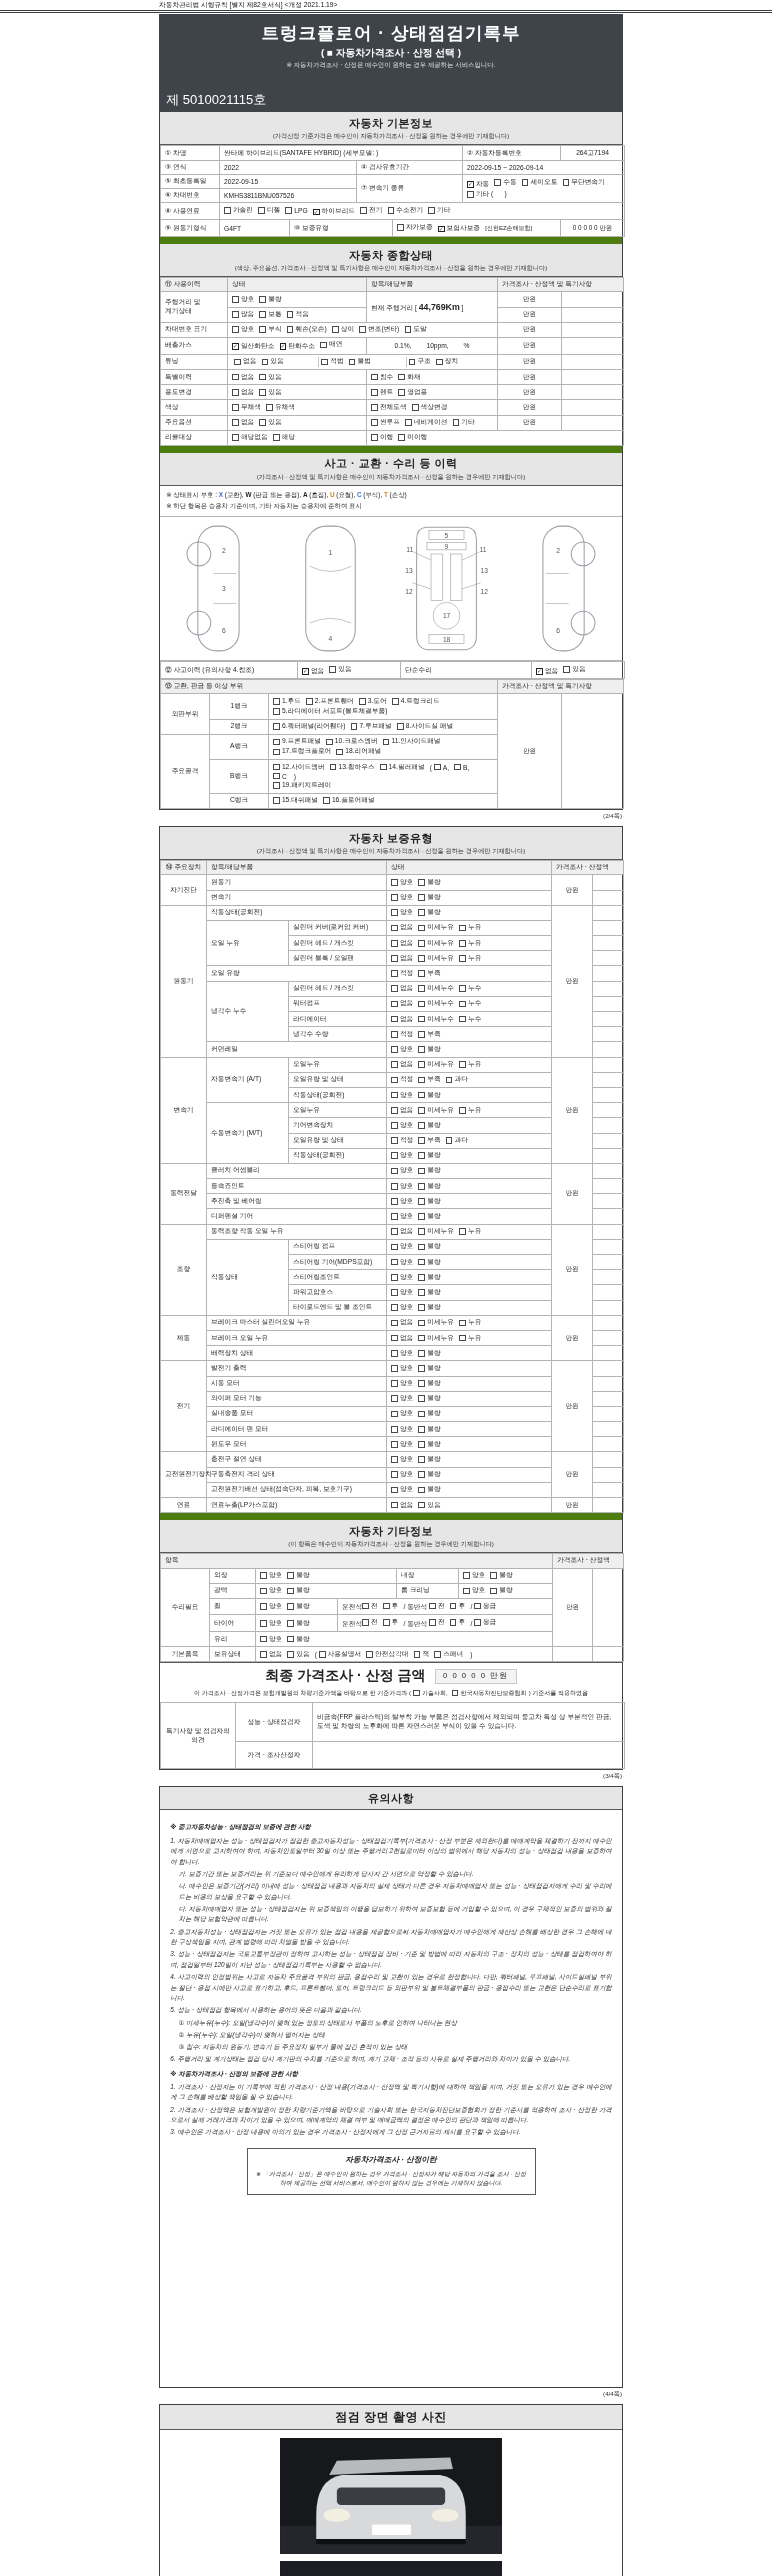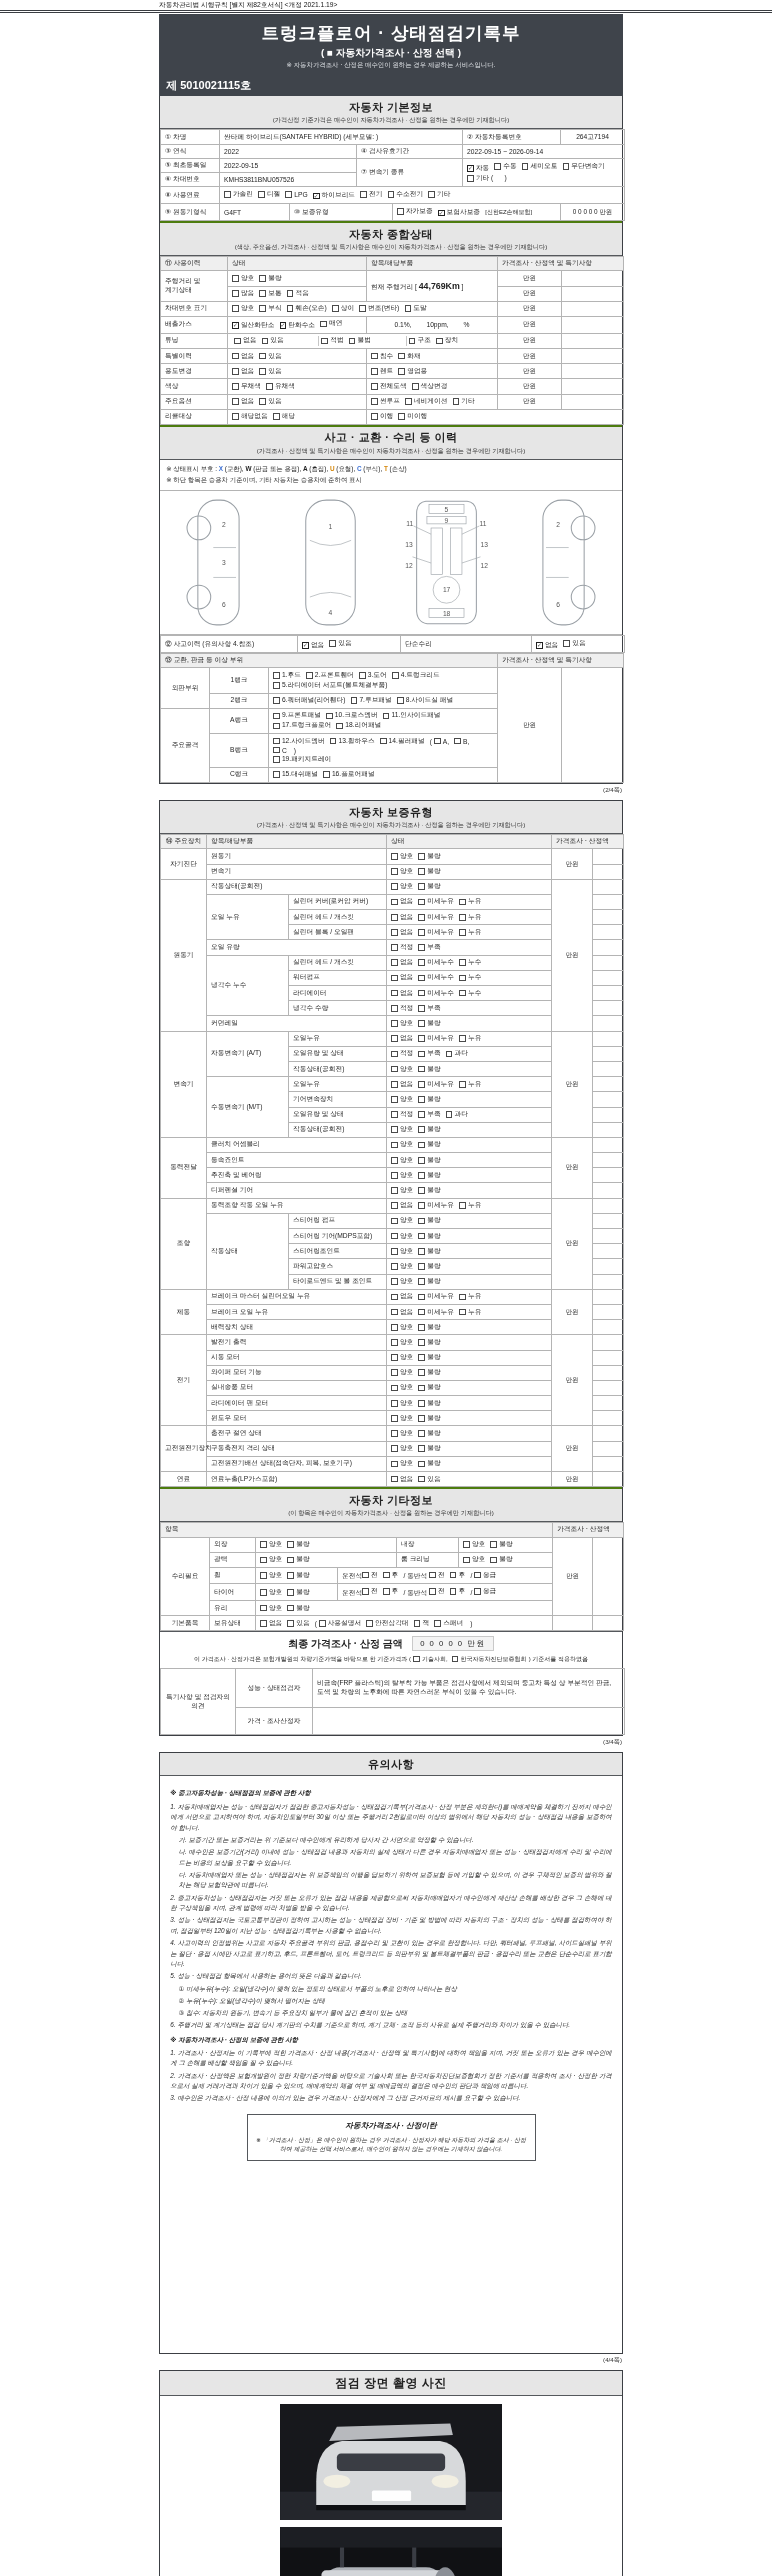--- a/index.html
+++ b/index.html
@@ -6,25 +6,25 @@
   html,body { width:773px; background:#fff; font-family:"Liberation Sans","DejaVu Sans",sans-serif; color:#222; }
   body { height:2576px; overflow:hidden; position:relative; }
   .caption { position:absolute; left:159px; top:1px; font-size:6.7px; color:#111; }
   .toprule { position:absolute; left:0; top:10.3px; width:773px; height:2.6px; border-top:1.5px solid #3a3d42; border-bottom:0.5px solid #3a3d42; }
   .doc { position:absolute; left:159px; top:14.4px; width:464px; }
   
   .titlebox { background:#3f444b; color:#fff; padding:6.2px 7.2px 3.1px; }
   .titlebox .t1 { text-align:center; font-size:17.5px; font-weight:bold; letter-spacing:1px; }
   .titlebox .t2 { text-align:center; font-size:9.8px; font-weight:bold; margin-top:2.1px; }
   .titlebox .t3 { text-align:center; font-size:6.4px; color:#e3e6ea; margin-top:1.5px; }
-  .titlebox .docno { font-size:11px; font-weight:bold; margin-top:8px; }
+  .titlebox .docno { font-size:13px; font-weight:normal; margin-top:21px; }
   .bigbox { border:1px solid #3c3f44; border-top:none; background:#fff; }
   .bigbox.mt { border-top:1px solid #3c3f44; margin-top:4.1px; }
   .band { background:#e6e6e6; text-align:center; padding:3.6px 3.1px 3.1px; border-bottom:1px solid #55585c; }
-  .band.btop { border-top:2px solid #4d7c0f; }
+  .band.btop { border-top:7px solid #4d7c0f; }
   .band .bt { font-size:11px; font-weight:bold; letter-spacing:0.5px; }
   .band .bn { font-size:6.2px; margin-top:1.5px; color:#333; }
   table { border-collapse:collapse; width:100%; table-layout:fixed; font-size:6.7px; }
   td,th { border:0.5px solid #b4b4b4; padding:2.1px 4.1px; vertical-align:middle; text-align:left; word-break:keep-all; }
   th { background:#efefef; font-weight:normal; }
   td.l { background:#fff; }
   td.g { text-align:center; }
   td.c, th.c { text-align:center; }
   td.price { text-align:center; font-size:6.4px; }
   .big { font-size:8.8px; font-weight:bold; }
@@ -44,21 +44,21 @@
   .lg-o { color:#d4860a; font-weight:bold; }
   .lg-k { font-weight:bold; }
   .diagrams { display:flex; justify-content:space-around; align-items:center; padding:5.2px 4.1px; border-bottom:0.5px solid #b4b4b4; }
   .diagrams svg { display:block; }
   .dn { font-size:13px; fill:#555; font-family:"Liberation Sans",sans-serif; }
   .dline { stroke:#9aa0a6; stroke-width:2; fill:none; }
   .dthin { stroke:#9aa0a6; stroke-width:1.2; fill:none; }
   
   .finalstrip { border-top:1px solid #55585c; padding:4.1px 5.2px 4.6px; text-align:center; }
   .finalstrip .row1 { display:flex; justify-content:center; align-items:center; gap:9.3px; }
-  .finalstrip .flabel { font-size:10px; font-weight:bold; }
+  .finalstrip .flabel { font-size:14px; font-weight:bold; }
   .finalstrip .famount { font-size:7.7px; padding:1.5px 7.2px; background:#f4f4f4; border:0.5px solid #c9c9c9; letter-spacing:1.5px; }
   .finalstrip .fnote { font-size:6px; margin-top:3.1px; display:flex; justify-content:center; align-items:center; flex-wrap:wrap; }
   .finalstrip .fnote .cb { margin:0 2.1px; }
   
   .noticebody { padding:8.2px 10.3px 7.2px; font-size:6.4px; line-height:1.66; text-align:justify; min-height:577px;font-style:italic; }
   .nl { margin-bottom:1.5px; }
   .nl.h { font-weight:bold; margin:4.1px 0 2.6px; }
   .nl.s { margin-left:8.2px; }
   .minibox { width:289px; margin:10.3px auto 3.1px; border:1px solid #55585c; padding:5.2px 7.2px; text-align:center; }
   .minibox .mbt { font-size:7.7px; font-weight:bold; margin-bottom:3.1px; }

